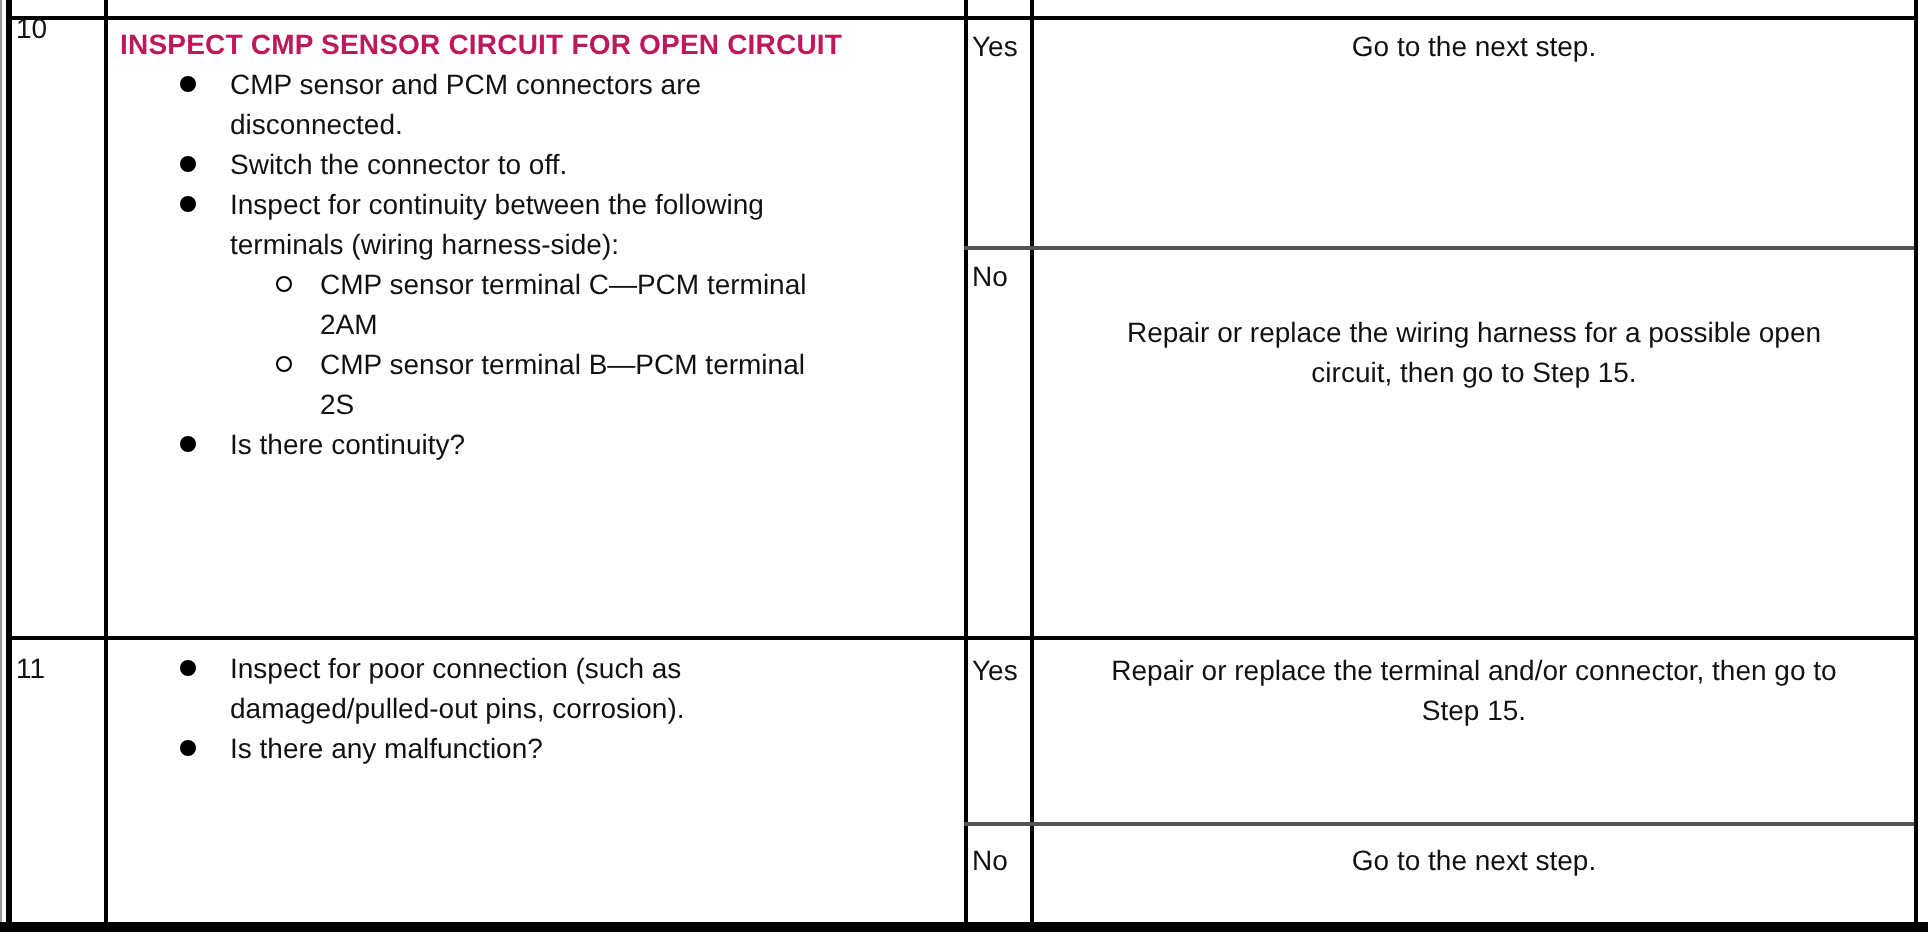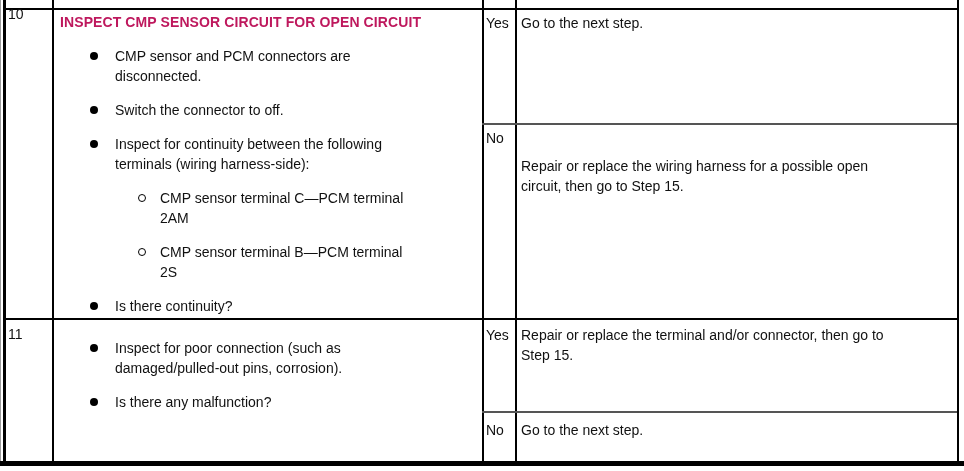--- a/index.html
+++ b/index.html
@@ -11,36 +11,36 @@
     font-family:"Liberation Sans","DejaVu Sans",sans-serif;
     color:#111111;
     overflow:hidden;
   }
   .vl, .hl { position:absolute; background:#000000; }
   .vl.thin { background:#9a9a9a; }
   .hl.gray { background:#555555; }
   .cell { position:absolute; font-size:14px; line-height:20px; }
   .stepnum { font-size:14px; }
   .title { font-weight:bold; font-size:14px; line-height:20px; color:#be185d; letter-spacing:0.1px; }
-  .li { display:flex; margin-top:14px; }
+  .li { display:flex; }
   .li.l1 { margin-left:30px; }
   .li.l2 { margin-left:78px; }
   .mk { flex:0 0 25px; position:relative; }
   .li.l2 .mk { flex:0 0 22px; }
   .dot {
     display:block; width:8px; height:8px; margin-top:6px;
     background:#000; border-radius:50%;
   }
   .ring {
     display:block; width:8px; height:8px; margin-top:6px;
     border:1.6px solid #000; border-radius:50%; background:#fff;
   }
   .tx { flex:1 1 auto; font-size:14px; line-height:20px; }
   .yn { font-size:14px; line-height:20px; }
-  .result { font-size:14px; line-height:20px; }
+  .result { font-size:14px; line-height:20px;text-align:center; }
 </style>
 </head>
 <body>
 
 <div class="canvas">
 
   <div class="vl thin" style="left:0; top:0; width:1px; height:466px;"></div>
   <div class="vl" style="left:3px; top:0; width:3px; height:463px;"></div>
   <div class="vl" style="left:52px; top:0; width:2px; height:461px;"></div>
   <div class="vl" style="left:482px; top:0; width:2px; height:461px;"></div>

